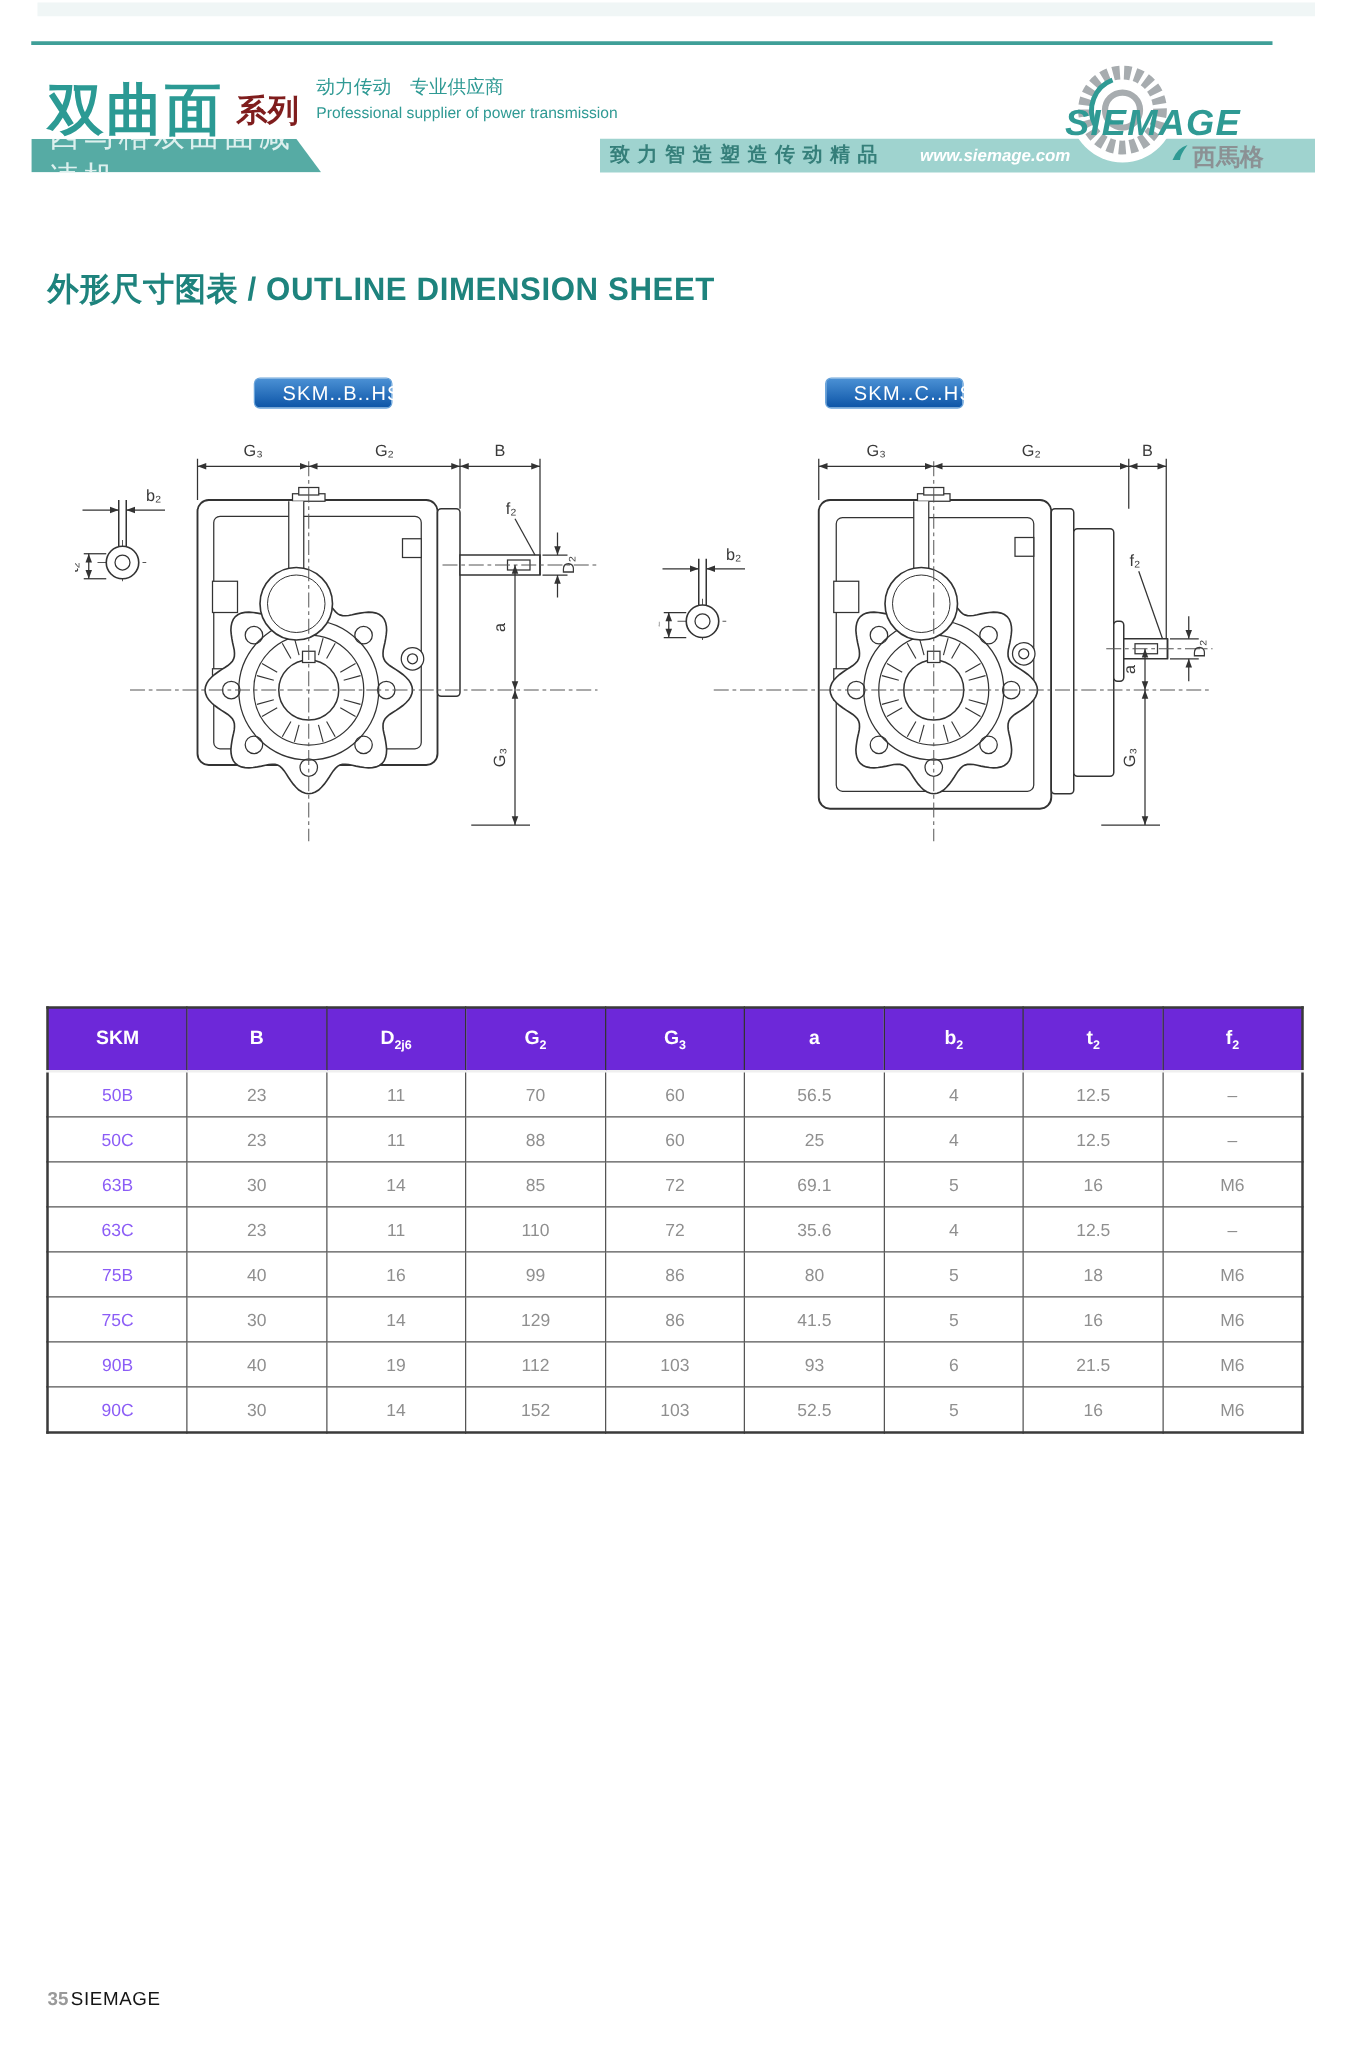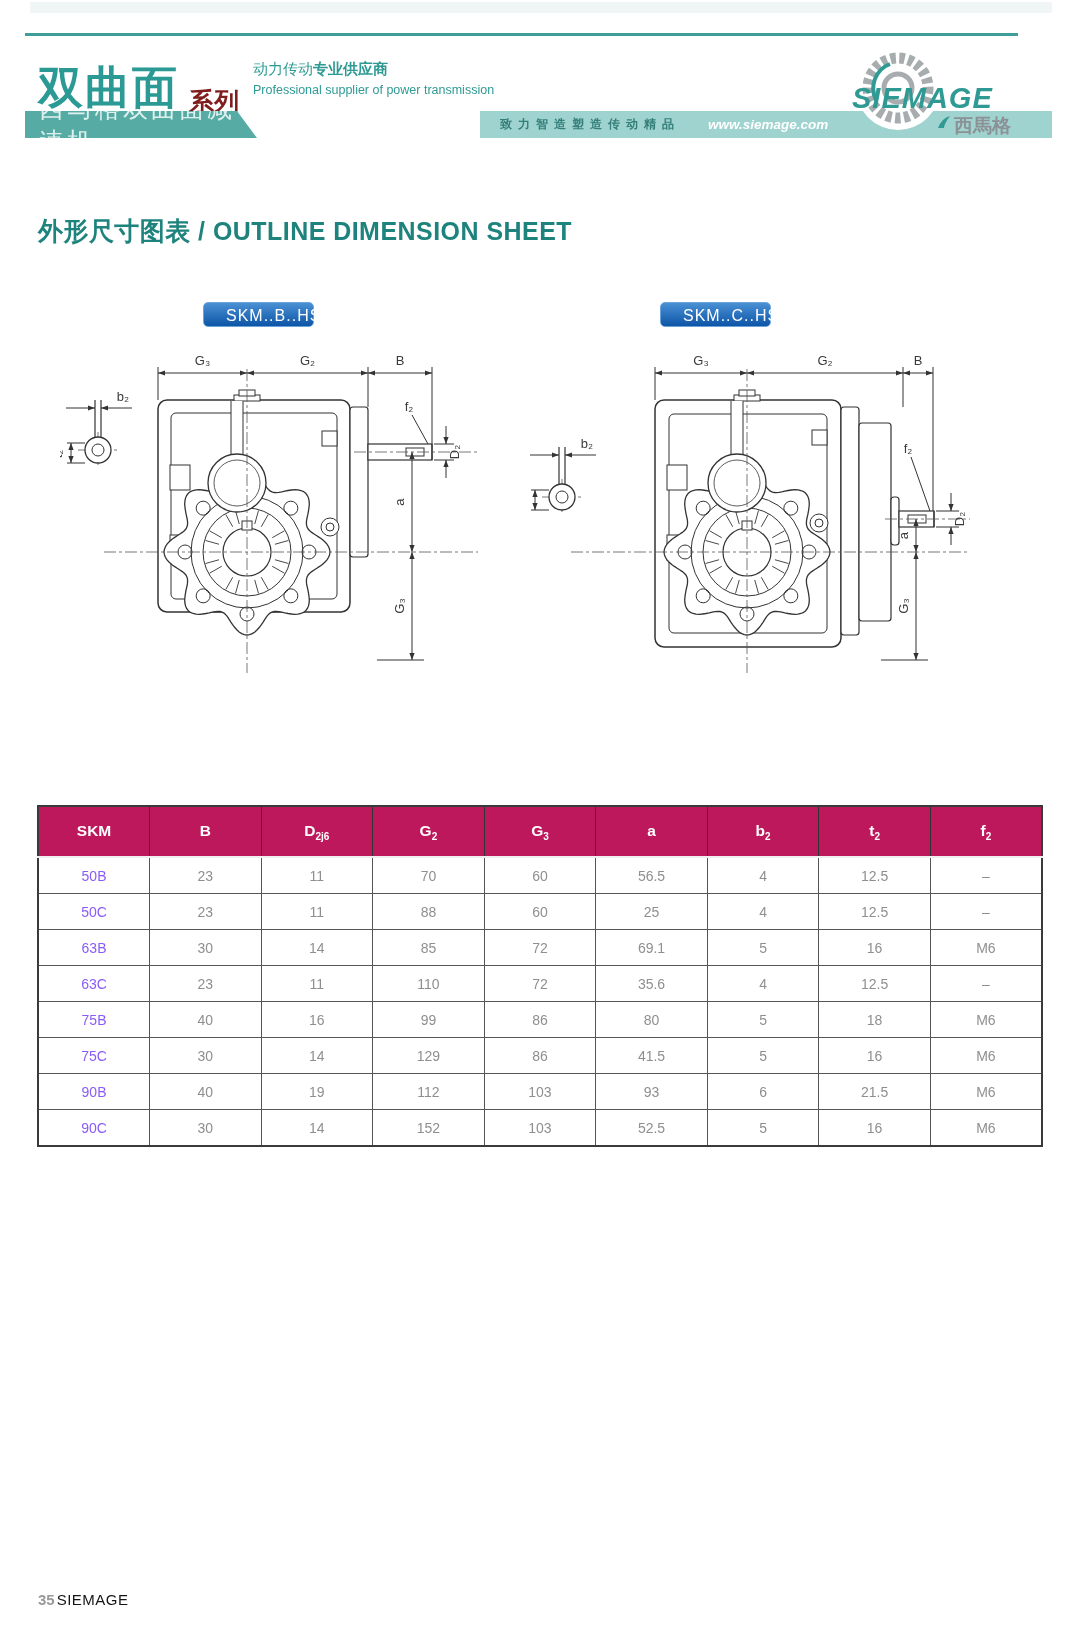--- a/index.html
+++ b/index.html
@@ -3,52 +3,52 @@
 <meta charset="utf-8">
 <style>
   html,body{margin:0;padding:0;background:#fff;}
   #page{position:relative;width:1082px;height:1646px;background:#fff;overflow:hidden;
         font-family:"Liberation Sans",sans-serif;}
   .abs{position:absolute;}
 
   
   #top-strip{left:30px;top:2px;width:1022px;height:11px;background:#f0f6f6;}
   #top-rule{left:25px;top:33px;width:993px;height:3px;background:#3f9f98;}
-  #series-block{left:38px;top:58px;display:flex;align-items:flex-end;}
+  #series-block{left:38px;top:58px;display:flex;align-items:center;}
   #series-cn{font-size:45px;font-weight:900;color:#2b9a94;letter-spacing:2px;}
   #series-suffix{font-size:25px;font-weight:bold;color:#7f1d1d;margin-left:10px;}
   #band-left{left:25px;top:111px;width:232px;height:27px;background:#56aba4;
              clip-path:polygon(0 0,calc(100% - 20px) 0,100% 100%,0 100%);
              display:flex;align-items:center;}
   #band-left span{font-size:25px;color:#ddf0ee;letter-spacing:3px;padding-left:14px;}
   #supplier{left:253px;top:60px;color:#2f9a94;}
   #supplier .cn{font-size:15px;}
-  #supplier .cn b{font-weight:bold;}
+  #supplier .cn b{font-weight:normal;padding-left:15px;}
   #supplier .en{font-size:12.5px;margin-top:4px;}
   #band-right{left:480px;top:111px;width:572px;height:27px;background:#9fd3cf;
               display:flex;align-items:center;}
-  #slogan{font-size:12px;font-weight:bold;color:#357f7a;letter-spacing:6px;margin-left:20px;}
+  #slogan{font-size:16px;font-weight:bold;color:#357f7a;letter-spacing:6px;margin-left:8px;}
   #website{font-size:13.5px;font-weight:bold;font-style:italic;color:#fff;margin-left:28px;}
   #logo{left:830px;top:44px;width:210px;height:104px;}
 
   
   #page-title{left:38px;top:214px;font-size:26px;font-weight:bold;color:#1e837d;
               letter-spacing:.5px;transform:scaleX(.96);transform-origin:left;white-space:nowrap;}
 
   
   .badge{width:111px;height:25px;border-radius:5px;color:#fff;font-size:16px;
          text-align:center;line-height:25px;letter-spacing:1px;
          background:linear-gradient(#4a90d4,#0d55a7);border:1px solid #6aa4da;box-sizing:border-box;padding-left:22px;}
   #badge-b{left:203px;top:302px;}
   #badge-c{left:660px;top:302px;}
 
   
   #dim-table{left:37px;top:805px;width:1006px;border-collapse:collapse;table-layout:fixed;
              border:2px solid #3a3a3a;}
-  #dim-table th{background:#be185d;color:#fff;height:47px;font-size:15.5px;font-weight:bold;
+  #dim-table th{background:#6d28d9;color:#fff;height:47px;font-size:15.5px;font-weight:bold;
                 border:1px solid #333;border-bottom:2px solid #efefef;margin-top:28px;}
   #dim-table td{height:33px;text-align:center;font-size:14px;color:#8f8f8f;
                 border:1px solid #555;background:#fff;}
   #dim-table td.skm{color:#8b5cf6;}
   .hsub{font-size:10px;vertical-align:-4px;}
 
   
   #footer{left:38px;top:1591px;font-size:15px;}
   #footer .pn{color:#999;font-weight:bold;margin-right:2px;}
   #footer .bn{color:#151515;letter-spacing:.5px;}

